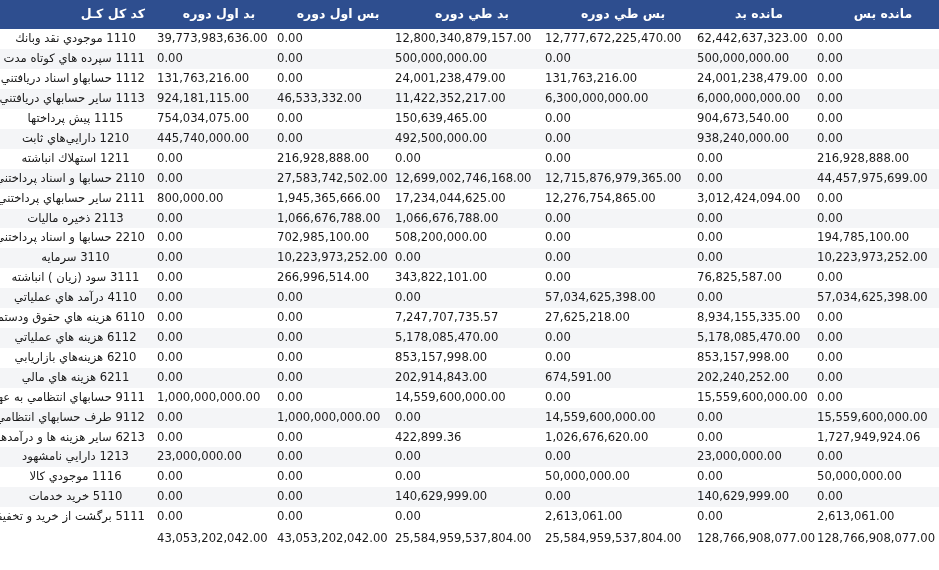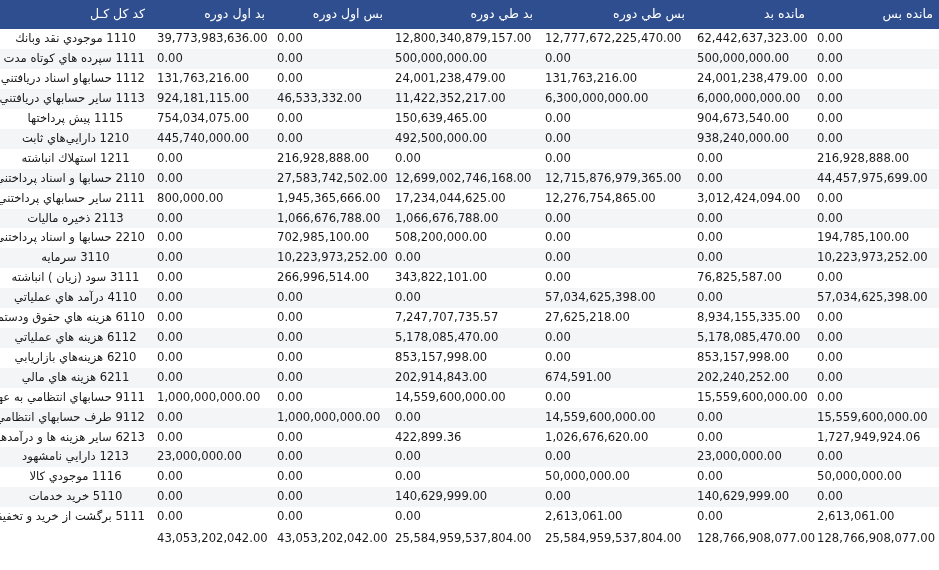--- a/index.html
+++ b/index.html
@@ -26,32 +26,32 @@
     border-collapse: collapse;
     table-layout: fixed;
     direction: rtl;
   }
   table.ledger thead tr.head-row {
     background: #2e4e8f;
   }
   table.ledger thead th {
     color: #ffffff;
     font-size: 12.5px;
-    font-weight: normal;
+    font-weight: bold;
     padding: 7px 6px 8px 22px;
     white-space: nowrap;
     line-height: 1.15;
     border: 0;
   }
   th.h-code {
     text-align: right;
     padding-right: 8px;
   }
   th.h-num {
-    text-align: right;
+    text-align: center;
   }
   table.ledger tbody td {
     font-size: 11.6px;
     padding: 3px 6px 3px 6px;
     white-space: nowrap;
     line-height: 1.2;
     border: 0;
     color: #1a1a1a;
   }
   tbody tr.row-even { background: #ffffff; }

